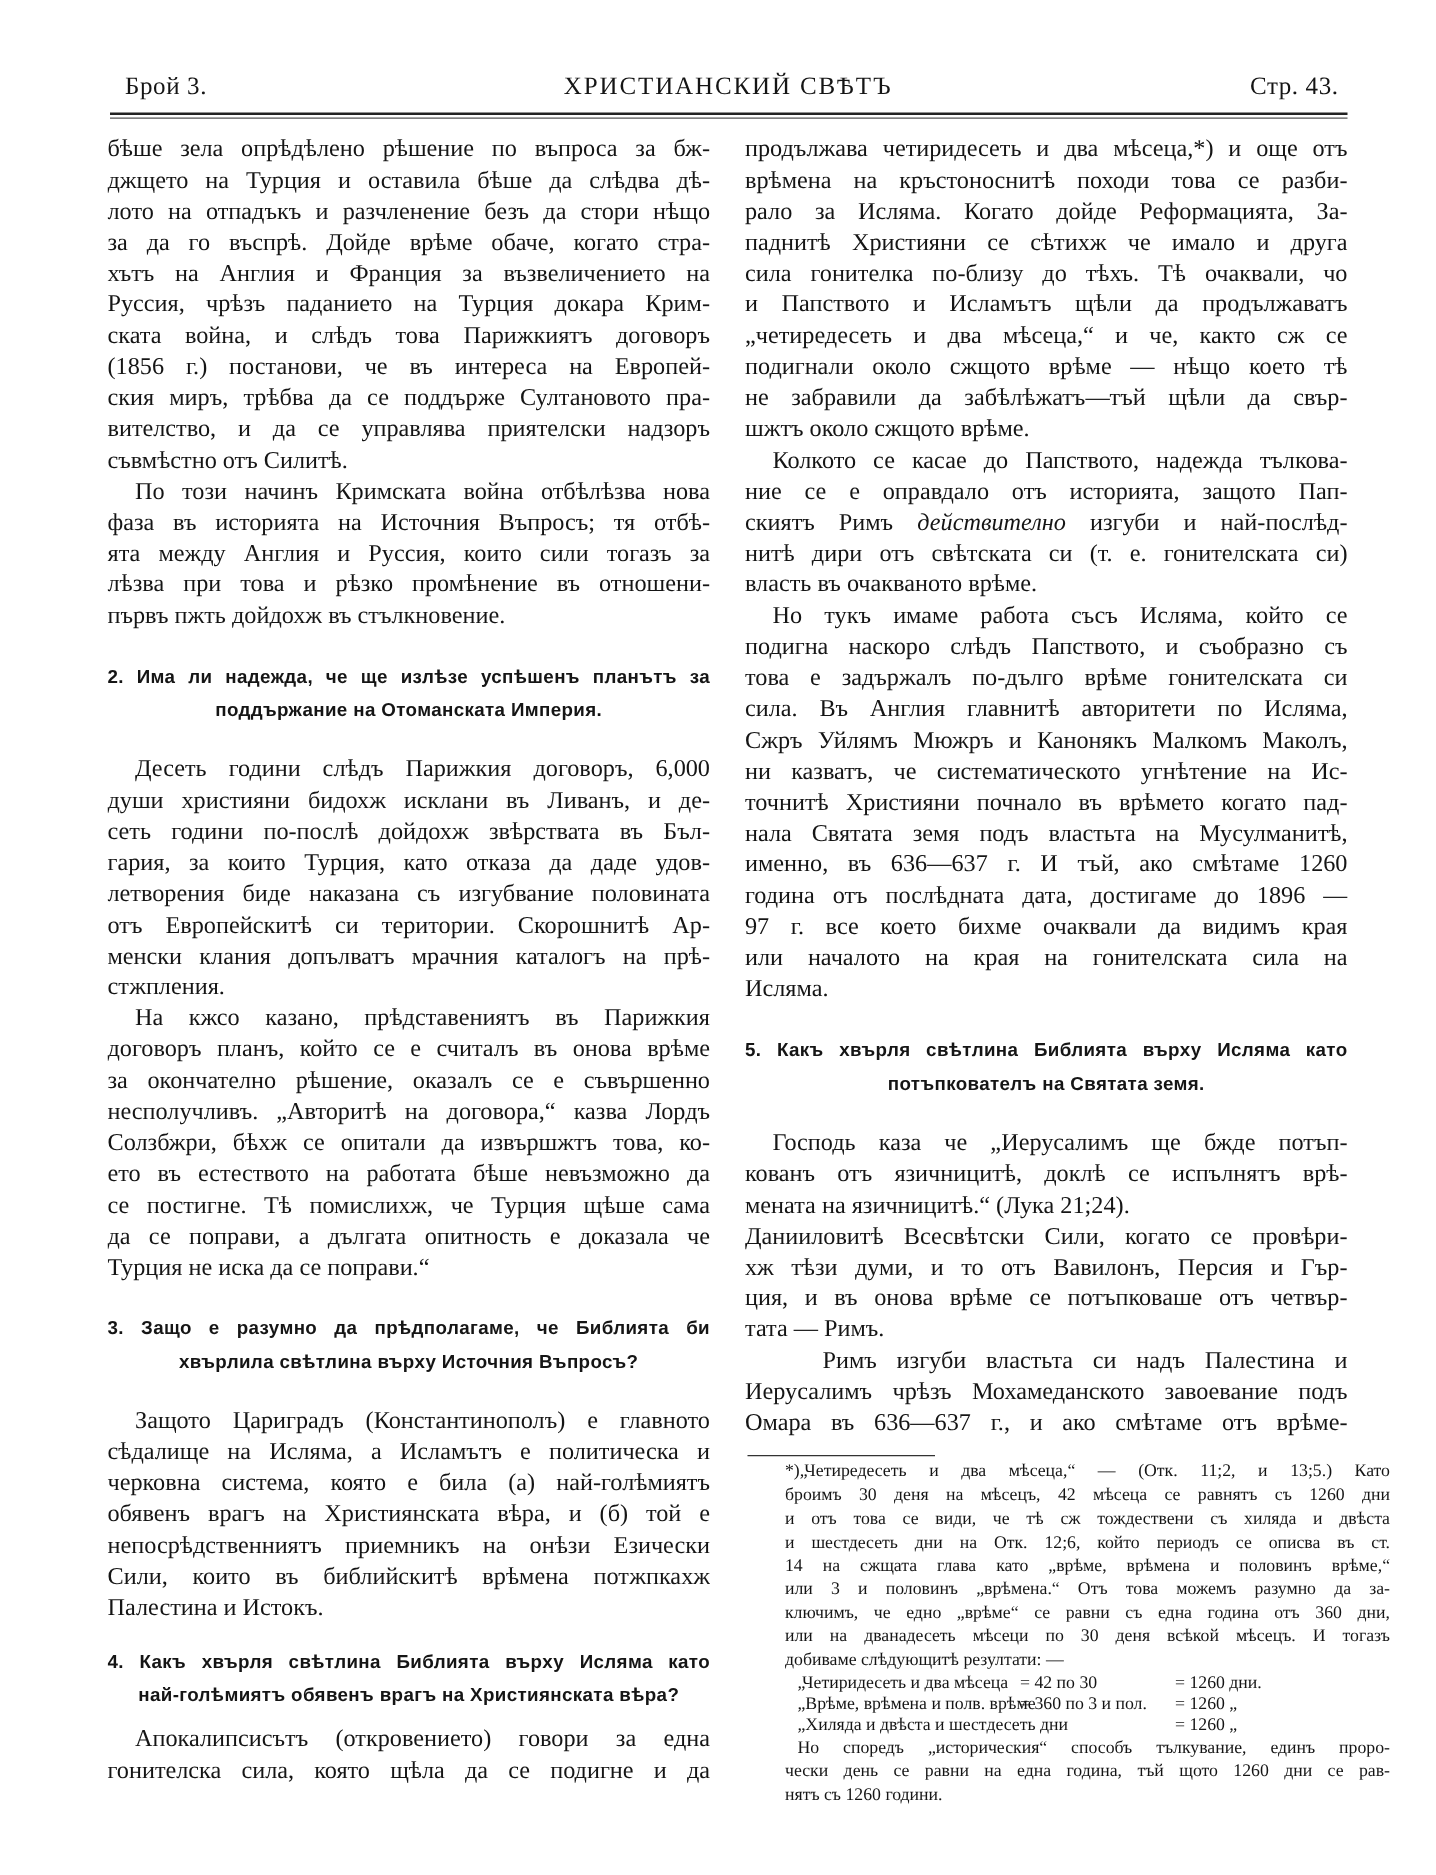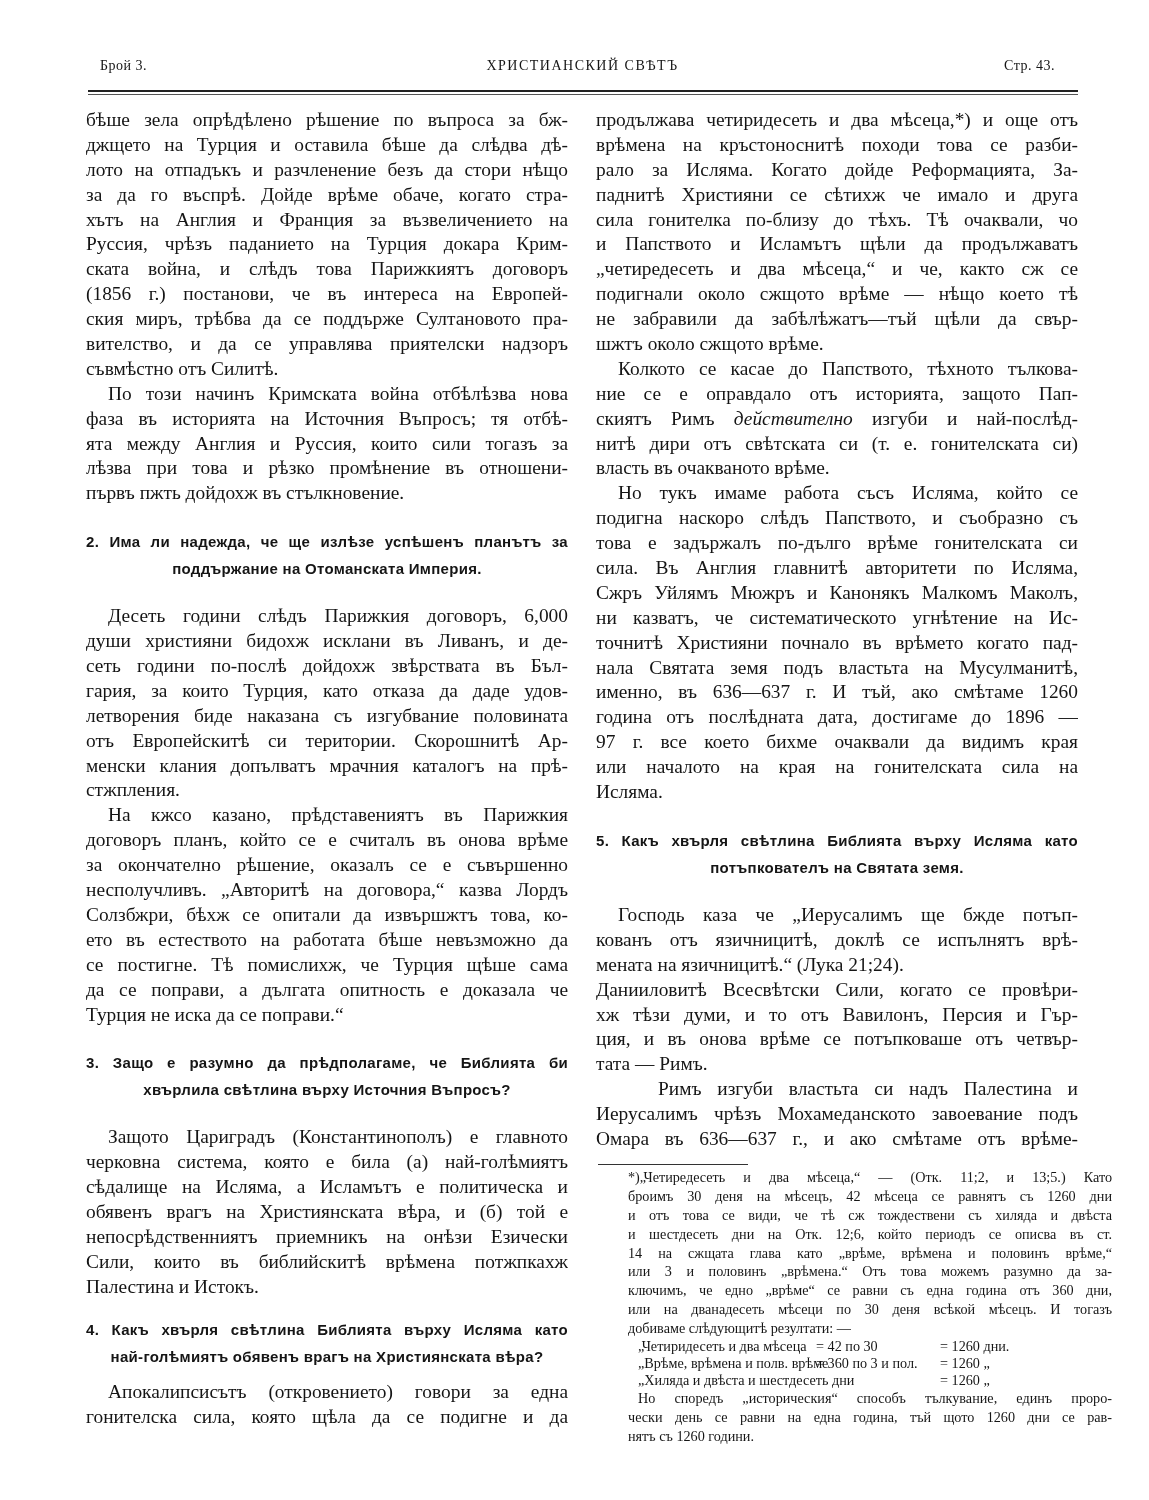--- a/index.html
+++ b/index.html
@@ -1,22 +1,22 @@
 <!DOCTYPE html>
 <html><head>
 <meta charset="utf-8">
 <style>
   html, body { margin:0; padding:0; background:#ffffff; }
   body { width:1149px; height:1500px; position:relative; overflow:hidden; color:#151515;
          font-family:"DejaVu Serif","Liberation Serif",serif; }
   .header { position:absolute; left:90px; top:58px; width:985px; height:30px; }
-  .header span { position:absolute; top:0; font-size:14px; letter-spacing:0.5px; font-family:"Liberation Serif",serif; }
+  .header span { position:absolute; top:0; font-size:20px; letter-spacing:0.5px; font-family:"Liberation Serif",serif; }
   .h-left { left:10px; }
   .h-center { left:0; right:0; text-align:center; letter-spacing:1.5px !important; }
-  .h-right { right:20px; }
+  .h-right { right:4px; }
   .rule { position:absolute; left:88px; width:990px; top:90px; height:0; border-top:2px solid #222; }
   .rule2 { position:absolute; left:88px; width:990px; top:94px; height:0; border-top:1px solid #555; }
   .col { position:absolute; top:108px; width:482px; font-family:"Liberation Serif",serif; font-size:19.4px; }
   .col-left { left:86px; }
   .col-right { left:596px; }
   .ln { height:24.9px; line-height:24.9px; white-space:nowrap; text-align:justify; text-align-last:justify; overflow:hidden; }
   .ln.last { text-align-last:left; }
   .ln.ind { padding-left:22px; }
   .ln.ind2 { padding-left:62px; }
   .gap { height:22px; }
@@ -92,22 +92,22 @@
     <div class="ln last">Турция не иска да се поправи.“</div>
   </div>
   <div class="gap"></div>
   <div class="q">
     <div class="ln">3. Защо е разумно да прѣдполагаме, че Библията би</div>
     <div class="ln center">хвърлила свѣтлина върху Источния Въпросъ?</div>
   </div>
   <div class="gap"></div>
   <div>
     <div class="ln ind">Защото Цариградъ (Константинополъ) е главното</div>
+    <div class="ln">сѣдалище на Исляма, а Исламътъ е политическа и</div>
     <div class="ln">черковна система, която е била (а) най-голѣмиятъ</div>
-    <div class="ln">сѣдалище на Исляма, а Исламътъ е политическа и</div>
     <div class="ln">обявенъ врагъ на Християнската вѣра, и (б) той е</div>
     <div class="ln">непосрѣдственниятъ приемникъ на онѣзи Езически</div>
     <div class="ln">Сили, които въ библийскитѣ врѣмена потжпкахж</div>
     <div class="ln last">Палестина и Истокъ.</div>
   </div>
   <div class="gap" style="height:16px"></div>
   <div class="q">
     <div class="ln">4. Какъ хвърля свѣтлина Библията върху Исляма като</div>
     <div class="ln center">най-голѣмиятъ обявенъ врагъ на Християнската вѣра?</div>
   </div>
@@ -125,21 +125,21 @@
     <div class="ln">рало за Исляма. Когато дойде Реформацията, За-</div>
     <div class="ln">паднитѣ Християни се сѣтихж че имало и друга</div>
     <div class="ln">сила гонителка по-близу до тѣхъ. Тѣ очаквали, чо</div>
     <div class="ln">и Папството и Исламътъ щѣли да продължаватъ</div>
     <div class="ln">„четиредесеть и два мѣсеца,“ и че, както сж се</div>
     <div class="ln">подигнали около сжщото врѣме — нѣщо което тѣ</div>
     <div class="ln">не забравили да забѣлѣжатъ—тъй щѣли да свър-</div>
     <div class="ln last">шжтъ около сжщото врѣме.</div>
   </div>
   <div>
-    <div class="ln ind">Колкото се касае до Папството, тѣхното тълкова-</div>
+    <div class="ln ind">Колкото се касае до Папството, надежда тълкова-</div>
     <div class="ln">ние се е оправдало отъ историята, защото Пап-</div>
     <div class="ln"><span>скиятъ Римъ </span><span class="it">действително</span><span> изгуби и най-послѣд-</span></div>
     <div class="ln">нитѣ дири отъ свѣтската си (т. е. гонителската си)</div>
     <div class="ln last">власть въ очакваното врѣме.</div>
   </div>
   <div>
     <div class="ln ind">Но тукъ имаме работа съсъ Исляма, който се</div>
     <div class="ln">подигна наскоро слѣдъ Папството, и съобразно съ</div>
     <div class="ln">това е задържалъ по-дълго врѣме гонителската си</div>
     <div class="ln">сила. Въ Англия главнитѣ авторитети по Исляма,</div>

